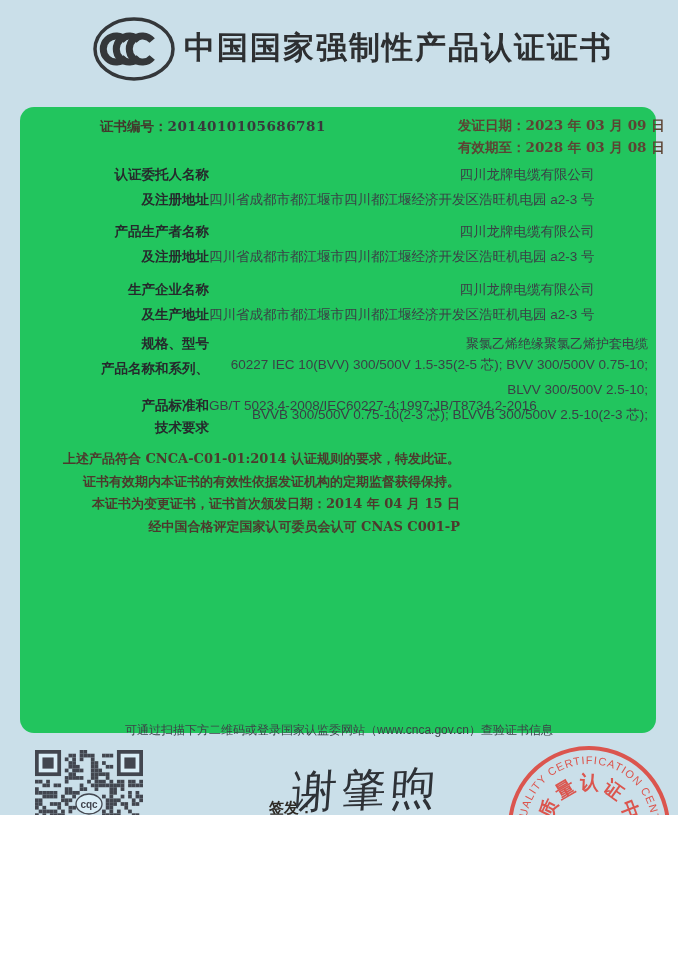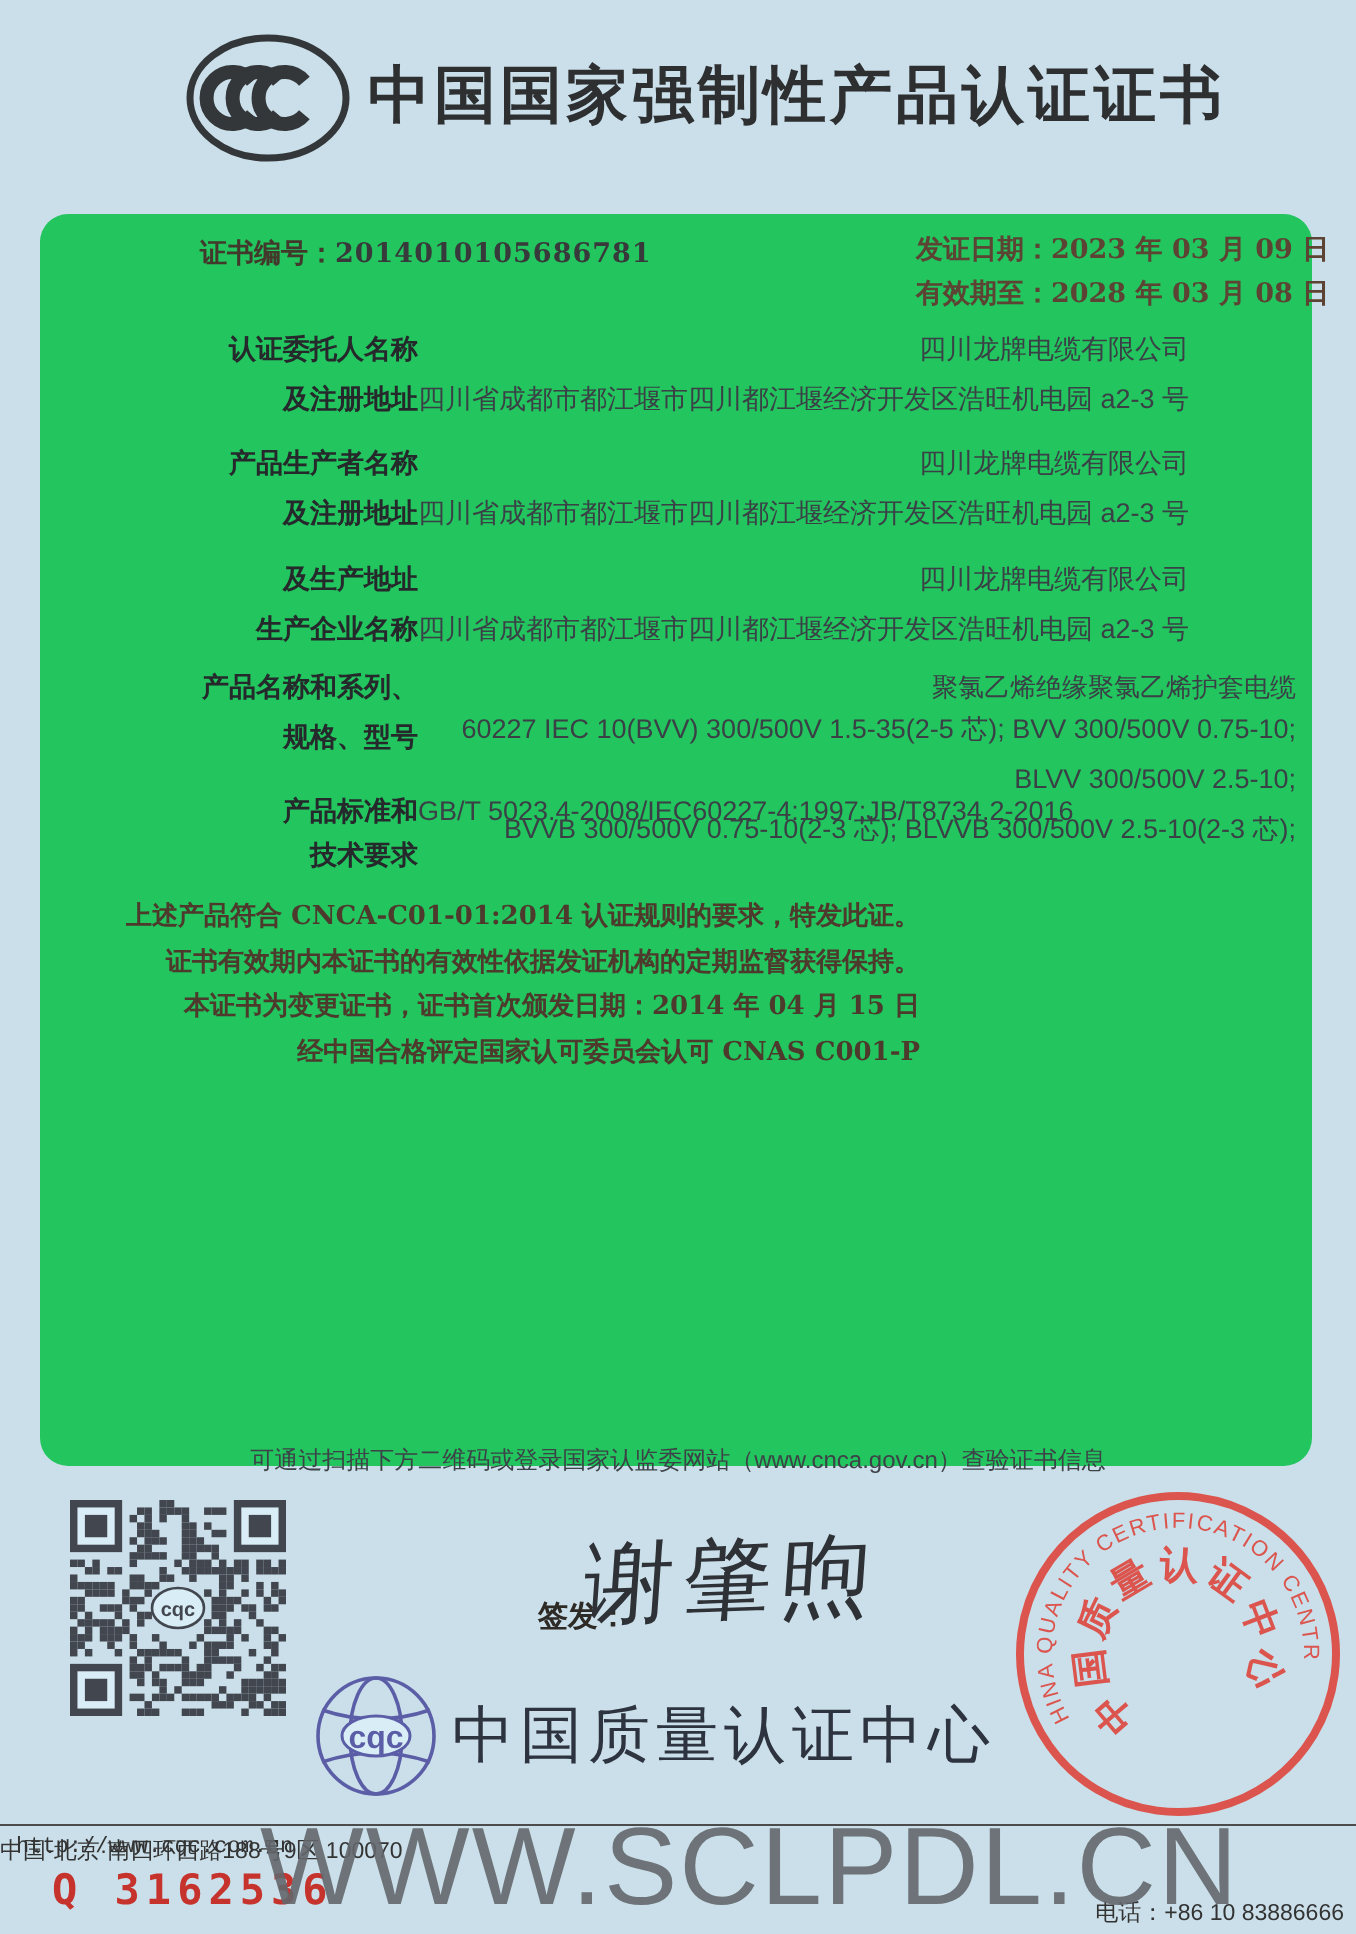--- a/index.html
+++ b/index.html
@@ -1,18 +1,18 @@
 <!DOCTYPE html>
 <html><head>
 <meta charset="utf-8">
 <style>
   html,body{margin:0;padding:0;}
   body{font-family:"Liberation Sans",sans-serif;}
   #page{
-    position:relative;width:678px;height:967px;overflow:hidden;
+    position:relative;width:678px;height:815px;overflow:hidden;
     background:#cadfe9;
   }
   
   .ccc-logo{position:absolute;left:92px;top:16px;width:84px;height:66px;}
   .title{
     position:absolute;left:184px;top:27px;font-size:31px;font-weight:bold;
     color:#2d2f31;letter-spacing:2px;white-space:nowrap;
   }
   
   .content-box{
@@ -125,33 +125,33 @@
         <div>及注册地址</div>
       </div>
       <div class="val">
         <div>四川龙牌电缆有限公司</div>
         <div>四川省成都市都江堰市四川都江堰经济开发区浩旺机电园 a2-3 号</div>
       </div>
     </div>
 
     <div class="sec" style="top:170px">
       <div class="lbl">
+        <div>生产企业名称</div>
         <div>及生产地址</div>
-        <div>生产企业名称</div>
       </div>
       <div class="val">
         <div>四川龙牌电缆有限公司</div>
         <div>四川省成都市都江堰市四川都江堰经济开发区浩旺机电园 a2-3 号</div>
       </div>
     </div>
 
     <div class="sec" style="top:224px">
       <div class="lbl">
+        <div>规格、型号</div>
         <div>产品名称和系列、</div>
-        <div>规格、型号</div>
       </div>
       <div class="val" style="padding-top:4px">
         <div class="cn-line">聚氯乙烯绝缘聚氯乙烯护套电缆</div>
         <div class="small">60227 IEC 10(BVV) 300/500V 1.5-35(2-5 芯); BVV 300/500V 0.75-10; BLVV 300/500V 2.5-10;</div>
         <div class="small">BVVB 300/500V 0.75-10(2-3 芯); BLVVB 300/500V 2.5-10(2-3 芯);</div>
       </div>
     </div>
 
     <div class="sec" style="top:288px">
       <div class="lbl" style="line-height:22px">

